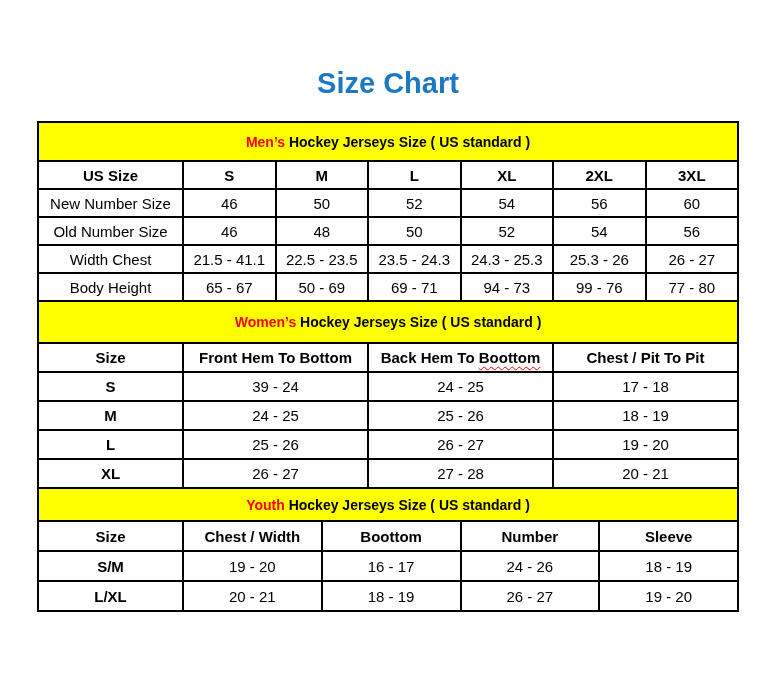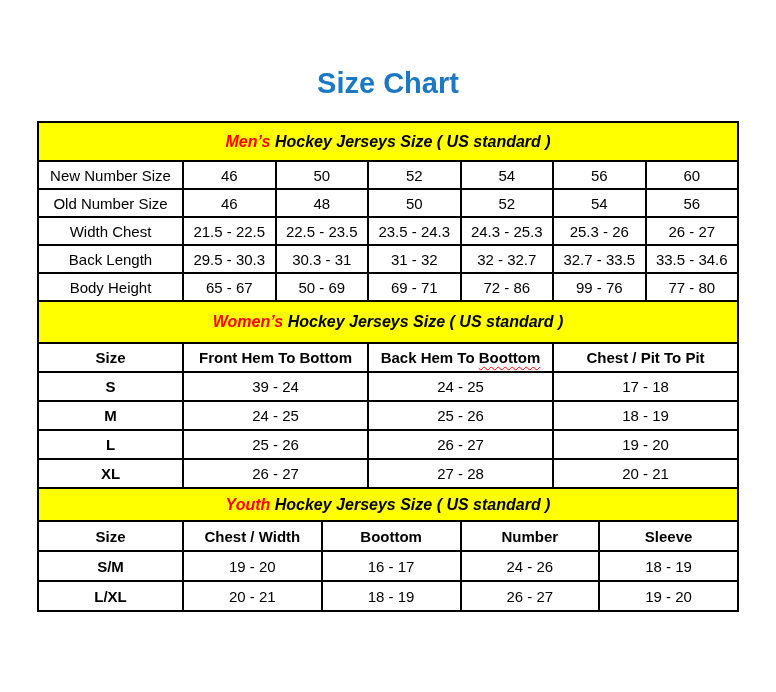--- a/index.html
+++ b/index.html
@@ -21,21 +21,21 @@
   .tables{position:absolute;left:37px;top:121px;width:700px;}
   table{border-collapse:collapse;width:700px;table-layout:fixed;}
   table + table{margin-top:-2px;}
   td{
     border:2px solid var(--border-black);
     text-align:center;vertical-align:middle;
     font-size:15px;padding:0 2px;white-space:nowrap;overflow:hidden;
   }
   tr.band td{
     background:var(--band-yellow);
-    font-weight:bold;font-size:16px;font-style:italic;
+    font-weight:bold;font-size:14px;
   }
   .hl{color:var(--highlight-red);}
   tr.head td{font-weight:bold;}
   .t-mens  tr.band{height:39px;}
   .t-womens tr.band{height:42px;}
   .t-youth tr.band{height:33px;}
   .t-mens  tr:not(.band){height:28px;}
   .t-womens tr:not(.band){height:29px;}
   .t-youth tr:not(.band){height:30px;}
   .t-mens  tr.datarow td:first-child{font-weight:normal;}
@@ -62,62 +62,62 @@
           <col style="width: 92.5px;">
           <col style="width: 92.5px;">
           <col style="width: 92.5px;">
           <col style="width: 92.5px;">
           <col style="width: 92.5px;">
         </colgroup>
         <tbody>
           <tr class="band">
             <td colspan="7"><span class="hl">Men’s</span><span> Hockey Jerseys Size ( US standard )</span></td>
           </tr>
+          <tr class="head">
+            <td>US Size</td>
+            <td>S</td>
+            <td>M</td>
+            <td>L</td>
+            <td>XL</td>
+            <td>2XL</td>
+            <td>3XL</td>
+          </tr>
           <tr class="datarow">
             <td>New Number Size</td>
             <td>46</td>
             <td>50</td>
             <td>52</td>
             <td>54</td>
             <td>56</td>
             <td>60</td>
           </tr>
           <tr class="datarow">
             <td>Old Number Size</td>
             <td>46</td>
             <td>48</td>
             <td>50</td>
             <td>52</td>
             <td>54</td>
             <td>56</td>
           </tr>
           <tr class="datarow">
             <td>Width Chest</td>
-            <td>21.5 - 22.5</td>
+            <td>21.5 - 41.1</td>
             <td>22.5 - 23.5</td>
             <td>23.5 - 24.3</td>
             <td>24.3 - 25.3</td>
             <td>25.3 - 26</td>
             <td>26 - 27</td>
           </tr>
           <tr class="datarow">
-            <td>Back Length</td>
-            <td>29.5 - 30.3</td>
-            <td>30.3 - 31</td>
-            <td>31 - 32</td>
-            <td>32 - 32.7</td>
-            <td>32.7 - 33.5</td>
-            <td>33.5 - 34.6</td>
-          </tr>
-          <tr class="datarow">
             <td>Body Height</td>
             <td>65 - 67</td>
             <td>50 - 69</td>
             <td>69 - 71</td>
-            <td>72 - 86</td>
+            <td>94 - 73</td>
             <td>99 - 76</td>
             <td>77 - 80</td>
           </tr>
         </tbody>
       </table>
       <table class="t-womens">
         <colgroup>
           <col style="width: 145px;">
           <col style="width: 185px;">
           <col style="width: 185px;">

